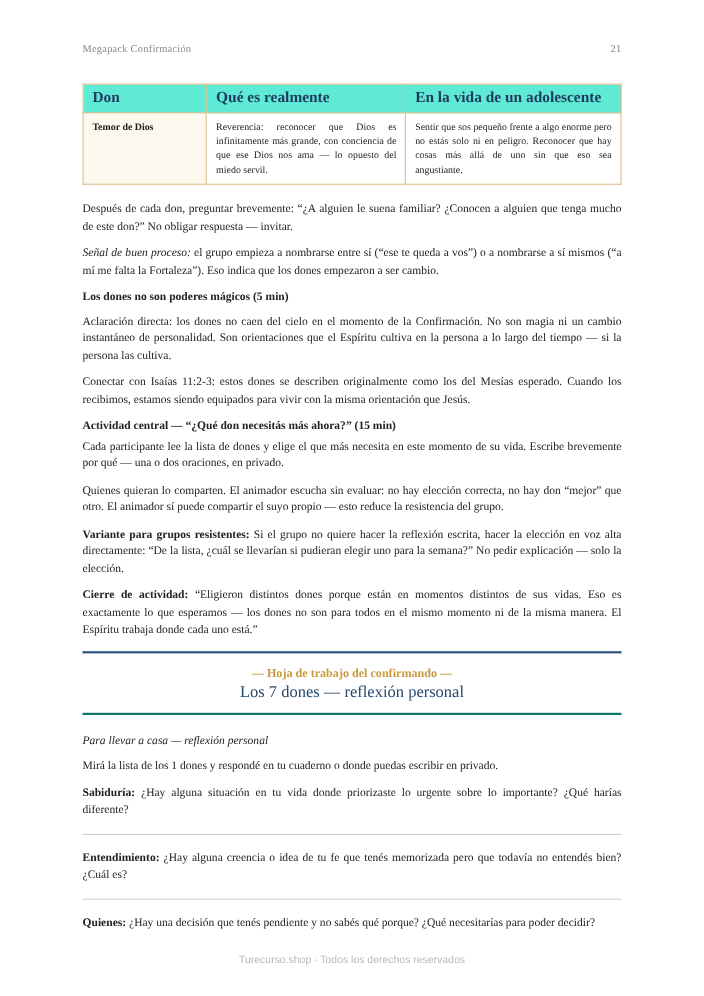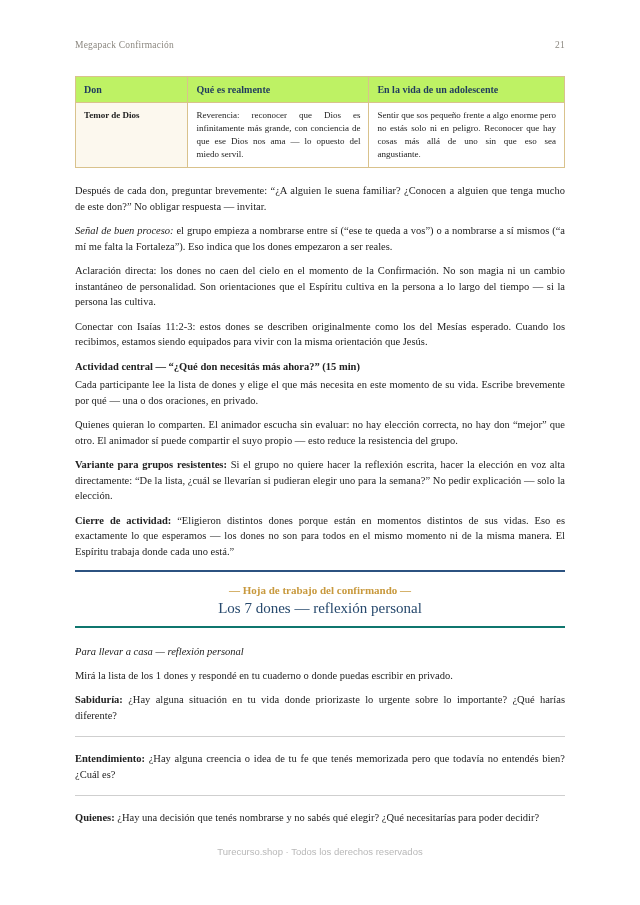--- a/index.html
+++ b/index.html
@@ -28,22 +28,22 @@
     width: 100%; border-collapse: collapse;
     font-size: 9px; line-height: 13px;
     margin-bottom: 15px;
   }
   table.gifts th, table.gifts td {
     border: 1px solid #d9c28c;
     text-align: left; vertical-align: top;
     padding: 6px 8px;
   }
   table.gifts th {
-    background: #bef264; color: #1f3a5e;
-    font-size: 10px; font-weight: bold;
+    background: #5eead4; color: #1f3a5e;
+    font-size: 14px; font-weight: bold;
   }
   table.gifts td { text-align: justify; }
   td.gift-name { background: #fcf8ee; font-weight: bold; text-align: left; }
   .col-don { width: 23%; }
   .col-what { width: 37%; }
   .col-teen { width: 40%; }
   
   .para {
     font-size: 10.5px; line-height: 15.5px;
     text-align: justify;
@@ -112,23 +112,24 @@
         <td class="gift-name">Temor de Dios</td>
         <td>Reverencia: reconocer que Dios es infinitamente más grande, con conciencia de que ese Dios nos ama — lo opuesto del miedo servil.</td>
         <td>Sentir que sos pequeño frente a algo enorme pero no estás solo ni en peligro. Reconocer que hay cosas más allá de uno sin que eso sea angustiante.</td>
       </tr>
     </tbody>
   </table>
 
   <p class="para">Después de cada don, preguntar brevemente: “¿A alguien le suena familiar? ¿Conocen a alguien que tenga mucho de este don?” No obligar respuesta — invitar.</p>
 
   <p class="para">
-    <span class="lead-italic">Señal de buen proceso:</span><span> el grupo empieza a nombrarse entre sí (“ese te queda a vos”) o a nombrarse a sí mismos (“a mí me falta la Fortaleza”). Eso indica que los dones empezaron a ser reales.</span>
+    <span class="lead-italic">Señal de buen proceso:</span><span> el grupo empieza a nombrarse entre sí (“ese te queda a vos”) o a nombrarse a sí mismos (“a mí me falta la Fortaleza”). Eso indica que los dones empezaron a ser cambio.</span>
   </p>
 
+  <p class="heading" style="margin-bottom:6px">Los dones no son poderes mágicos (5 min)</p>
 
   <p class="para">Aclaración directa: los dones no caen del cielo en el momento de la Confirmación. No son magia ni un cambio instantáneo de personalidad. Son orientaciones que el Espíritu cultiva en la persona a lo largo del tiempo — si la persona las cultiva.</p>
 
   <p class="para">Conectar con Isaías 11:2-3: estos dones se describen originalmente como los del Mesías esperado. Cuando los recibimos, estamos siendo equipados para vivir con la misma orientación que Jesús.</p>
 
   <p class="heading">Actividad central — “¿Qué don necesitás más ahora?” (15 min)</p>
 
   <p class="para">Cada participante lee la lista de dones y elige el que más necesita en este momento de su vida. Escribe brevemente por qué — una o dos oraciones, en privado.</p>
 
   <p class="para">Quienes quieran lo comparten. El animador escucha sin evaluar: no hay elección correcta, no hay don “mejor” que otro. El animador sí puede compartir el suyo propio — esto reduce la resistencia del grupo.</p>
@@ -156,18 +157,18 @@
 
   <hr class="answer-rule">
 
   <p class="para" style="margin-bottom:0">
     <span class="lead-bold">Entendimiento:</span><span> ¿Hay alguna creencia o idea de tu fe que tenés memorizada pero que todavía no entendés bien? ¿Cuál es?</span>
   </p>
 
   <hr class="answer-rule">
 
   <p class="para" style="margin-bottom:0">
-    <span class="lead-bold">Quienes:</span><span> ¿Hay una decisión que tenés nombrarse y no sabés qué elegir? ¿Qué necesitarías para poder decidir?</span>
+    <span class="lead-bold">Quienes:</span><span> ¿Hay una decisión que tenés pendiente y no sabés qué porque? ¿Qué necesitarías para poder decidir?</span>
   </p>
 
   <div class="footer">Turecurso.shop · Todos los derechos reservados</div>
 
 </div>
 
 </body></html>

